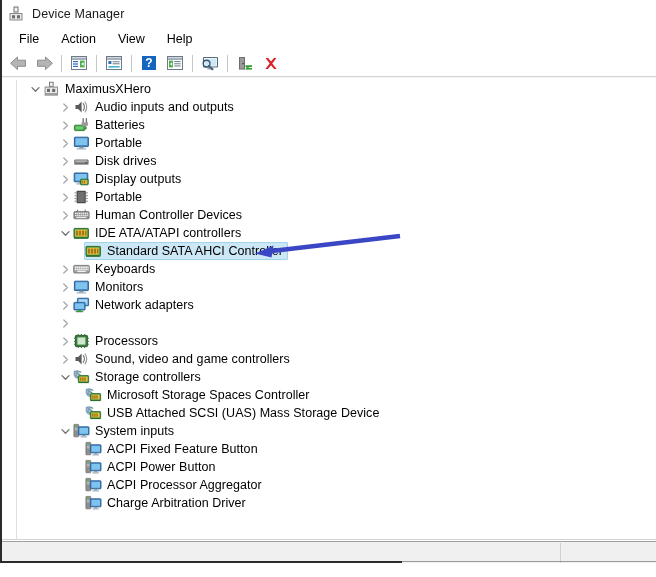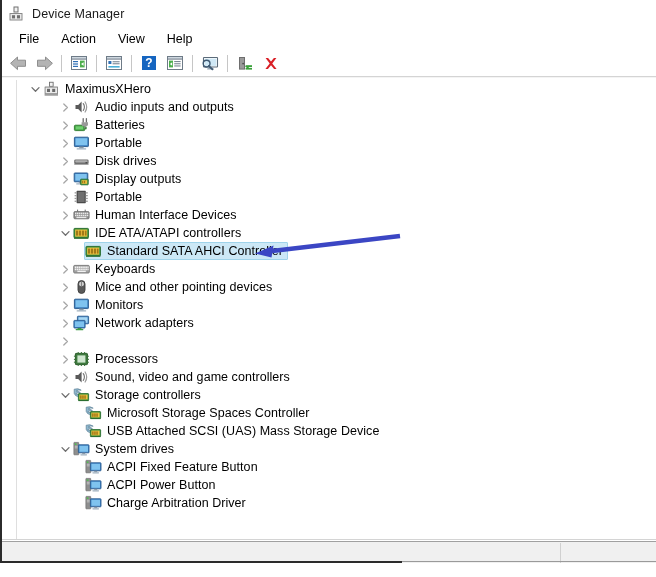--- a/index.html
+++ b/index.html
@@ -516,21 +516,21 @@
           <rect x="6" y="7.7" width="1.5" height="1.5"></rect>
                 <rect x="8" y="7.7" width="1.5" height="1.5"></rect>
           <rect x="10" y="7.7" width="1.5" height="1.5"></rect>
                 <rect x="12" y="7.7" width="1.5" height="1.5"></rect>
           <rect x="14" y="7.7" width="1.3" height="1.5"></rect>
           <rect x="3.4" y="9.8" width="10" height="1.3"></rect>
         </g>
         <path d="M4.6 4.6 L4.6 2.6 M12.2 4.6 L12.2 2.6" stroke="#6a6a6a" stroke-width="1"></path>
       </svg>
           </span>
-          <span class="row-label">Human Interface Devices</span>
+          <span class="row-label">Human Controller Devices</span>
         </span>
       </div>
       <div class="row lvl1">
         <span class="chev">
           <svg width="9" height="9" viewBox="0 0 9 9">
       <path d="M1 2.6 L4.5 6.2 L8 2.6" fill="none" stroke="#6f6f6f" stroke-width="1.3" stroke-linecap="round" stroke-linejoin="round"></path>
           </svg>
         </span>
         <span class="sel-wrap">
           <span class="ticon">
@@ -598,37 +598,20 @@
       </div>
       <div class="row lvl1">
         <span class="chev">
           <svg width="9" height="9" viewBox="0 0 9 9">
       <path d="M2.8 1 L6.4 4.5 L2.8 8" fill="none" stroke="#a6a6a6" stroke-width="1.3" stroke-linecap="round" stroke-linejoin="round"></path>
           </svg>
         </span>
         <span class="sel-wrap">
           <span class="ticon">
             <svg width="17" height="16" viewBox="0 0 17 16">
-        <rect x="5" y="1.6" width="7" height="12.8" rx="3.4" fill="#5a5a5a" stroke="#3d3d3d" stroke-width="0.9"></rect>
-        <rect x="6.1" y="2.8" width="4.8" height="4.4" rx="2" fill="#cfcfcf"></rect>
-        <rect x="8.1" y="2.6" width="0.9" height="4.6" fill="#7a7a7a"></rect>
-      </svg>
-          </span>
-          <span class="row-label">Mice and other pointing devices</span>
-        </span>
-      </div>
-      <div class="row lvl1">
-        <span class="chev">
-          <svg width="9" height="9" viewBox="0 0 9 9">
-      <path d="M2.8 1 L6.4 4.5 L2.8 8" fill="none" stroke="#a6a6a6" stroke-width="1.3" stroke-linecap="round" stroke-linejoin="round"></path>
-          </svg>
-        </span>
-        <span class="sel-wrap">
-          <span class="ticon">
-            <svg width="17" height="16" viewBox="0 0 17 16">
         <rect x="1.4" y="2.2" width="14" height="9.4" rx="0.7" fill="#3c7fbf" stroke="#2c5f93" stroke-width="1"></rect>
         <rect x="2.5" y="3.2" width="11.8" height="7" fill="#7fc3ef"></rect>
         <rect x="6.2" y="11.6" width="4.4" height="1.8" fill="#8a9aa8"></rect>
         <rect x="3.6" y="13.2" width="9.6" height="1.4" rx="0.5" fill="#9fb0be"></rect>
       </svg>
           </span>
           <span class="row-label">Monitors</span>
         </span>
       </div>
       <div class="row lvl1">
@@ -772,21 +755,21 @@
         <rect x="0.9" y="1.4" width="4.8" height="12.4" rx="0.4" fill="#8e8e8e" stroke="#6c6c6c" stroke-width="0.7"></rect>
         <rect x="1.8" y="2.4" width="1.6" height="1.6" fill="#4fc24f"></rect>
         <rect x="1.8" y="4.8" width="3" height="0.9" fill="#c8c8c8"></rect>
         <rect x="1.8" y="6.4" width="3" height="0.9" fill="#c8c8c8"></rect>
         <rect x="5.4" y="3.8" width="10.6" height="8" rx="0.6" fill="#3c7fbf" stroke="#2c5f93" stroke-width="0.9"></rect>
         <rect x="6.4" y="4.8" width="8.6" height="6" fill="#7fc3ef"></rect>
         <rect x="9.2" y="11.8" width="3" height="1.4" fill="#8a9aa8"></rect>
         <rect x="7.4" y="13.2" width="6.6" height="1.2" rx="0.4" fill="#9fb0be"></rect>
       </svg>
           </span>
-          <span class="row-label">System drives</span>
+          <span class="row-label">System inputs</span>
         </span>
       </div>
       <div class="row lvl2">
         <span class="chev"></span>
         <span class="sel-wrap">
           <span class="ticon">
             <svg width="17" height="16" viewBox="0 0 17 16">
         <rect x="0.9" y="1.4" width="4.8" height="12.4" rx="0.4" fill="#8e8e8e" stroke="#6c6c6c" stroke-width="0.7"></rect>
         <rect x="1.8" y="2.4" width="1.6" height="1.6" fill="#4fc24f"></rect>
         <rect x="1.8" y="4.8" width="3" height="0.9" fill="#c8c8c8"></rect>
@@ -826,20 +809,38 @@
         <rect x="0.9" y="1.4" width="4.8" height="12.4" rx="0.4" fill="#8e8e8e" stroke="#6c6c6c" stroke-width="0.7"></rect>
         <rect x="1.8" y="2.4" width="1.6" height="1.6" fill="#4fc24f"></rect>
         <rect x="1.8" y="4.8" width="3" height="0.9" fill="#c8c8c8"></rect>
         <rect x="1.8" y="6.4" width="3" height="0.9" fill="#c8c8c8"></rect>
         <rect x="5.4" y="3.8" width="10.6" height="8" rx="0.6" fill="#3c7fbf" stroke="#2c5f93" stroke-width="0.9"></rect>
         <rect x="6.4" y="4.8" width="8.6" height="6" fill="#7fc3ef"></rect>
         <rect x="9.2" y="11.8" width="3" height="1.4" fill="#8a9aa8"></rect>
         <rect x="7.4" y="13.2" width="6.6" height="1.2" rx="0.4" fill="#9fb0be"></rect>
       </svg>
           </span>
+          <span class="row-label">ACPI Processor Aggregator</span>
+        </span>
+      </div>
+      <div class="row lvl2">
+        <span class="chev"></span>
+        <span class="sel-wrap">
+          <span class="ticon">
+            <svg width="17" height="16" viewBox="0 0 17 16">
+        <rect x="0.9" y="1.4" width="4.8" height="12.4" rx="0.4" fill="#8e8e8e" stroke="#6c6c6c" stroke-width="0.7"></rect>
+        <rect x="1.8" y="2.4" width="1.6" height="1.6" fill="#4fc24f"></rect>
+        <rect x="1.8" y="4.8" width="3" height="0.9" fill="#c8c8c8"></rect>
+        <rect x="1.8" y="6.4" width="3" height="0.9" fill="#c8c8c8"></rect>
+        <rect x="5.4" y="3.8" width="10.6" height="8" rx="0.6" fill="#3c7fbf" stroke="#2c5f93" stroke-width="0.9"></rect>
+        <rect x="6.4" y="4.8" width="8.6" height="6" fill="#7fc3ef"></rect>
+        <rect x="9.2" y="11.8" width="3" height="1.4" fill="#8a9aa8"></rect>
+        <rect x="7.4" y="13.2" width="6.6" height="1.2" rx="0.4" fill="#9fb0be"></rect>
+      </svg>
+          </span>
           <span class="row-label">Charge Arbitration Driver</span>
         </span>
       </div>
     </div>
 
   <div class="pane-bottom-rule"></div>
 
   <svg class="annot">
     <g>
       <line id="annot-line" x1="400" y1="236" x2="272" y2="251" stroke="#3b46c4" stroke-width="4.6" stroke-linecap="butt"></line>

